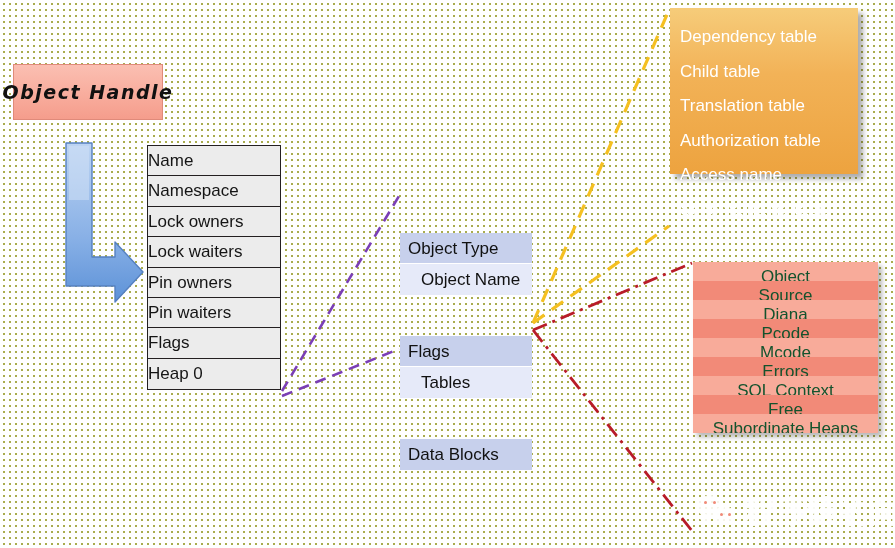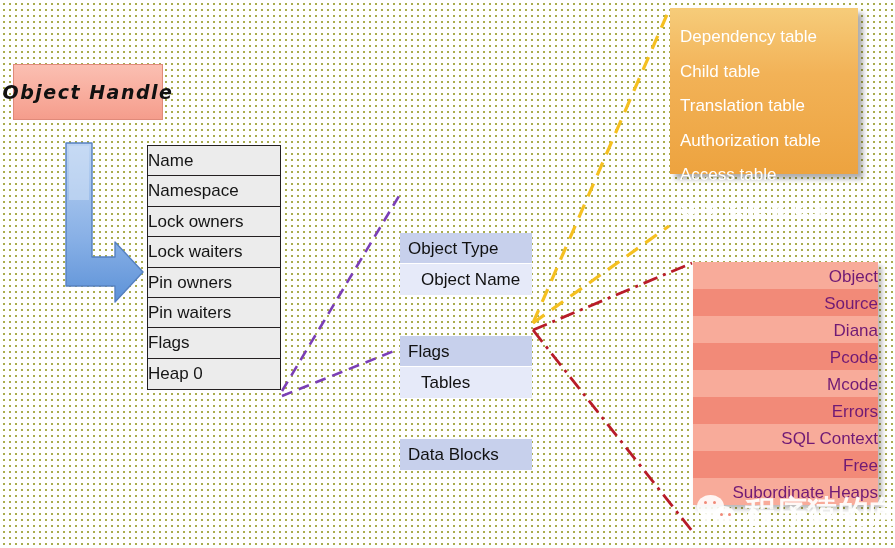--- a/index.html
+++ b/index.html
@@ -79,23 +79,23 @@
     font-size:17px;color:#ffffff;
     white-space:nowrap;overflow:hidden;
   }
 
   
   #heap-table{
     position:absolute;left:693px;top:262px;width:185px;
     box-shadow:4px 4px 5px rgba(0,0,0,0.28);
   }
   #heap-table .row{
-    height:27px;line-height:29.8px;
-    text-align:right;
-    font-size:17px;color:#701a75;
+    height:19px;line-height:29.8px;
+    text-align:center;
+    font-size:17px;color:#14532d;
     white-space:nowrap;overflow:hidden;
   }
   #heap-table .row.lite{background:#f8ab9a;}
   #heap-table .row.dark{background:#f28a78;}
 
   
   #watermark{
     position:absolute;left:697px;top:487px;width:196px;height:50px;
     display:flex;align-items:center;pointer-events:none;
   }
@@ -182,21 +182,21 @@
       <div class="row alt">Flags</div>
       <div class="row base">Tables</div>
       <div class="row alt">Data Blocks</div>
     </div>
 
   <div id="tables-box">
       <div class="row">Dependency table</div>
       <div class="row">Child table</div>
       <div class="row">Translation table</div>
       <div class="row">Authorization table</div>
-      <div class="row">Access table</div>
+      <div class="row">Access name</div>
       <div class="row">Schema name table</div>
     </div>
 
   <div id="heap-table">
       <div class="row lite">Object</div>
       <div class="row dark">Source</div>
       <div class="row lite">Diana</div>
       <div class="row dark">Pcode</div>
       <div class="row lite">Mcode</div>
       <div class="row dark">Errors</div>

